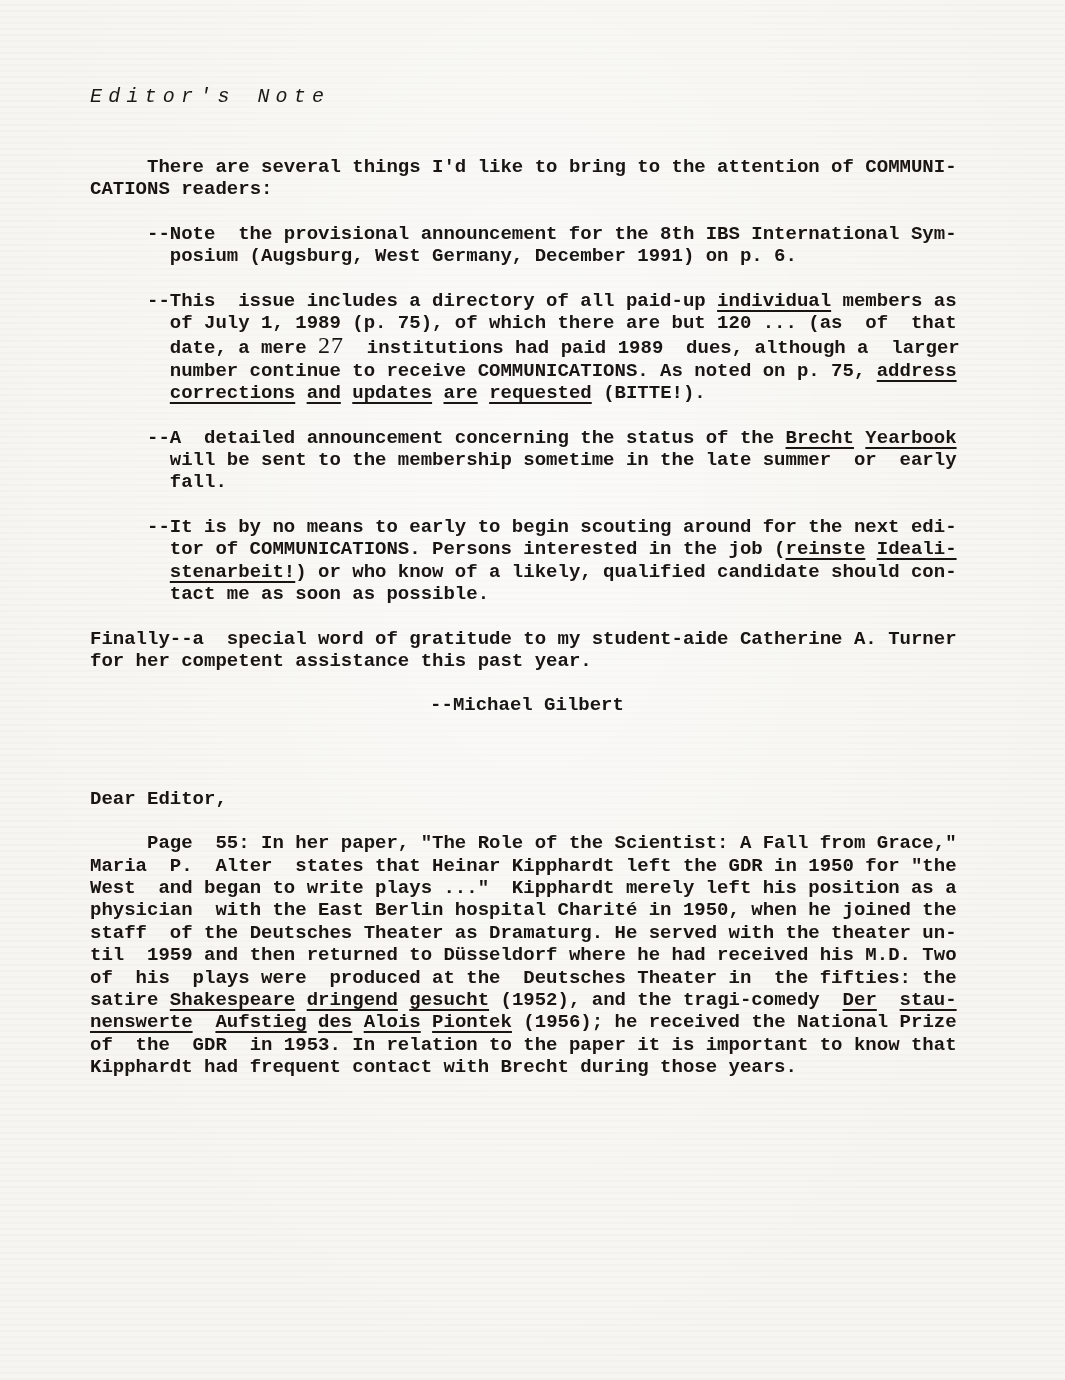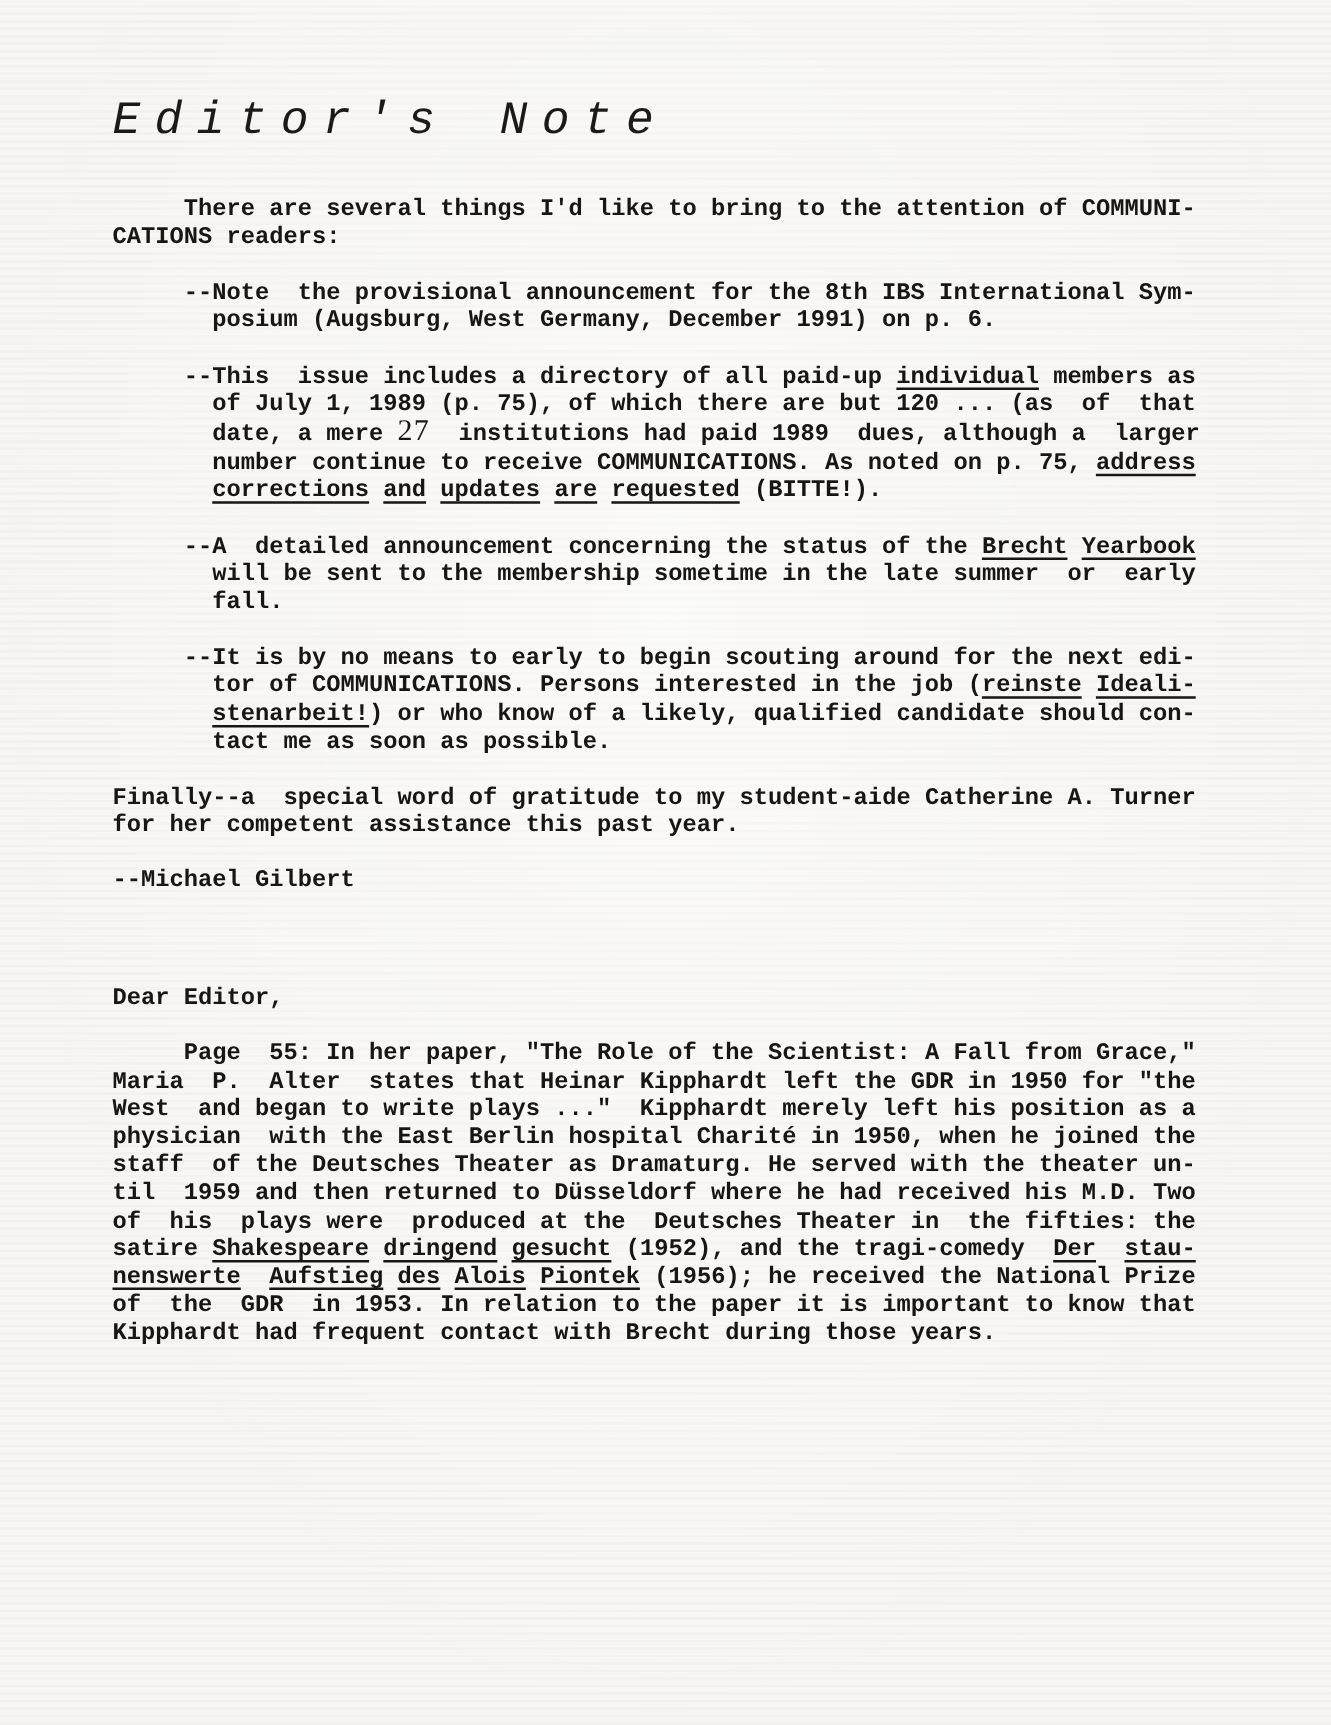--- a/index.html
+++ b/index.html
@@ -40,21 +40,21 @@
     height: 4px;
     background: #1b1917;
     border-radius: 2px;
   }
 
   
   .script-heading {
     font-family: "Liberation Mono", "DejaVu Sans Mono", monospace;
     font-style: italic;
     font-weight: 400;
-    font-size: 37px;
+    font-size: 20px;
     line-height: 38px;
     letter-spacing: 0.31em;
     word-spacing: 0.18em;
     color: #1c1a17;
     margin: 34px 0 0 0;
   }
   .letters-heading { margin: 14px 0 0 -12px; }
 
   
   .content {
@@ -64,21 +64,21 @@
   .para {
     font-family: "Liberation Mono", "DejaVu Sans Mono", monospace;
     font-weight: 700;
     font-size: 19px;
     line-height: 22.4px;
     white-space: pre;
     margin: 0 0 22px 0;
   }
   .intro { margin-top: 40px; }
   .bullet { padding-left: 57px; }
-  .signature { text-align: left; padding-right: 26px; margin-bottom: 0; }
+  .signature { text-align: center; padding-right: 26px; margin-bottom: 0; }
   .salutation { margin-top: 71px; }
 
   .seg-u {
     text-decoration: underline;
     text-decoration-thickness: 2px;
     text-underline-offset: 4px;
   }
   .seg-alt {
     font-family: "Liberation Serif", "DejaVu Serif", serif;
     font-weight: 400;

